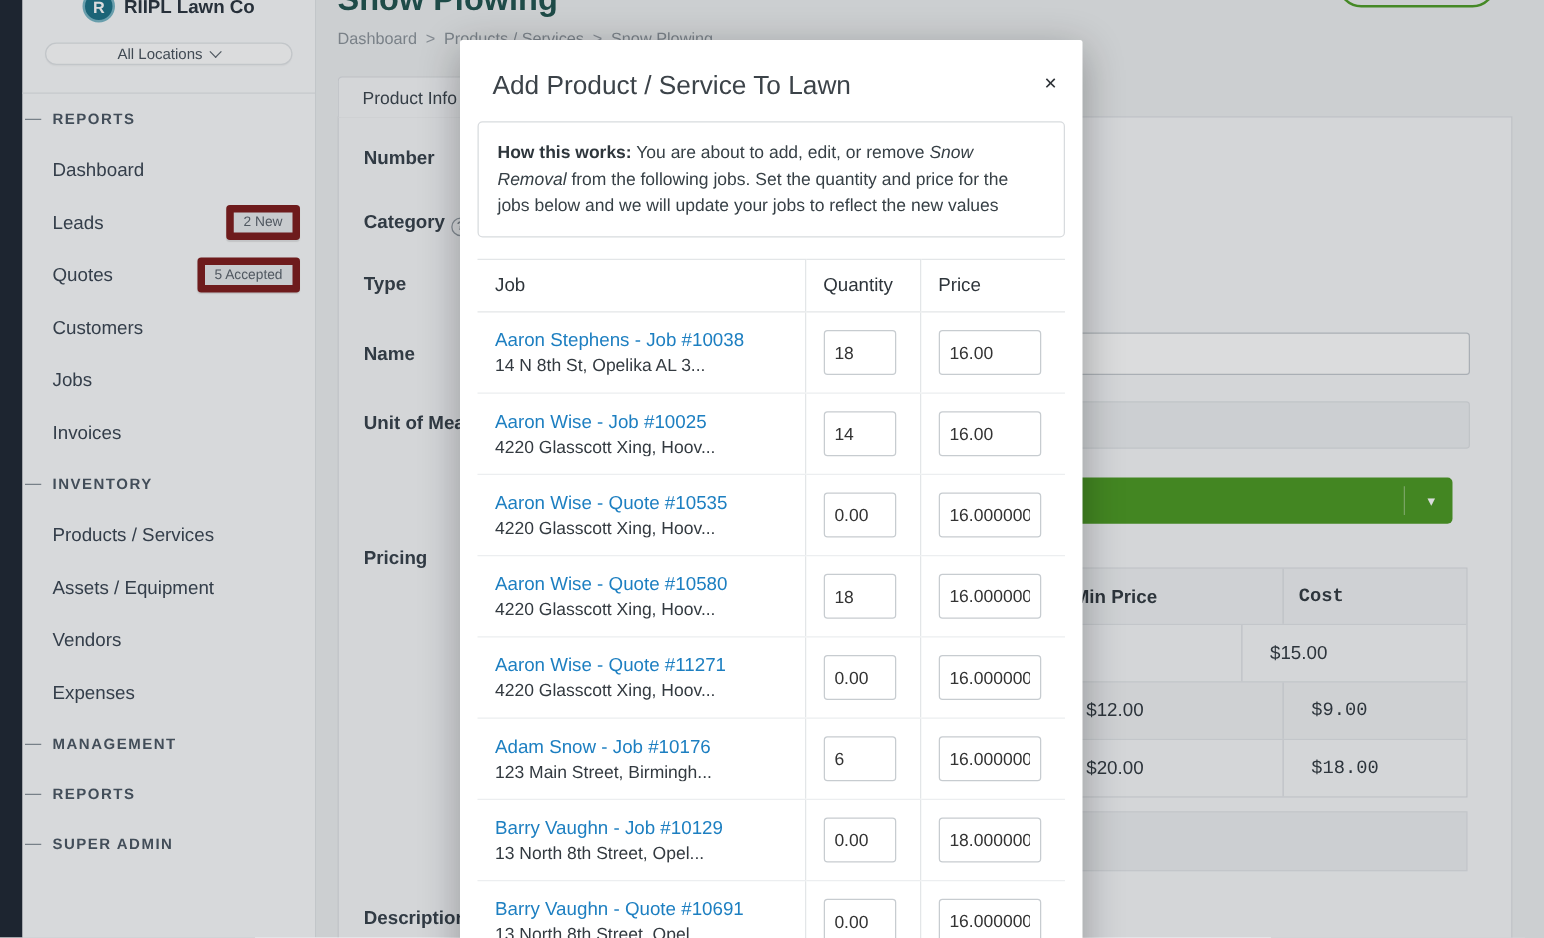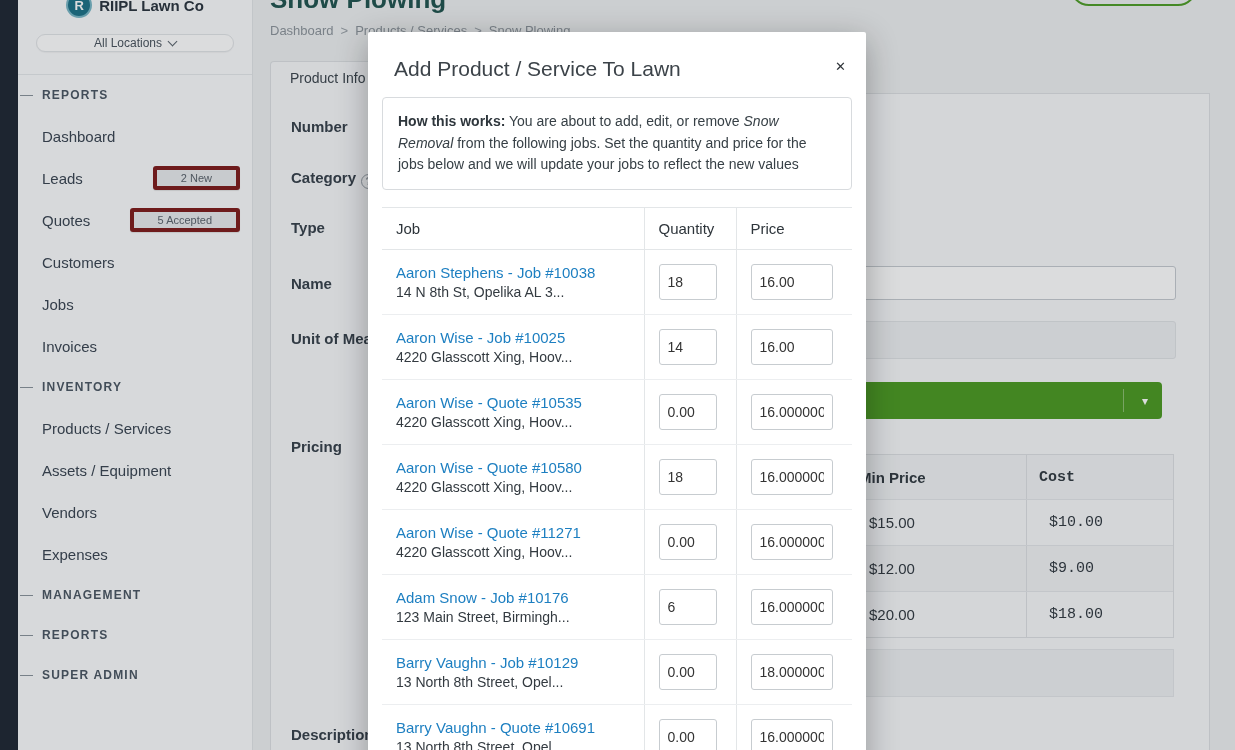--- a/index.html
+++ b/index.html
@@ -42,21 +42,21 @@
     display:flex; align-items:center; gap:9px; padding-left:2px; height:40px;
     font-size:12px; font-weight:700; letter-spacing:1.2px; color:#4c5864; cursor:pointer;
   }
   .dash { width:13px; height:1px; background:#8a939c; }
   .nav-item {
     height:42px; display:flex; align-items:center; padding:0 12px 0 24px;
     font-size:15px; color:#3b4653; cursor:pointer; white-space:nowrap;
   }
   .badge {
     margin-left:auto; font-size:11px; color:#5c646d; background:#e9ebee;
-    border:4px solid #7f1d1d; border-radius:3px; padding:2px 24px;
+    border:6px solid #7f1d1d; border-radius:3px; padding:2px 8px;
     box-shadow:0 1px 1px rgba(0,0,0,0.10); white-space:nowrap;
   }
 
   
   .page-header { position: relative; }
   .page-title { margin-top:-16px; font-size:26px; font-weight:700; color:#225550; }
   .breadcrumb { margin-top:8px; font-size:13px; color:#8d959c; display:flex; gap:7px; align-items:center; }
   .crumb { color:#8d959c; text-decoration:none; cursor:pointer; }
   .crumb-sep { color:#9aa1a8; }
   .duplicate-btn {
@@ -260,21 +260,20 @@
 
       <div class="ptable">
         <div class="pt-row pt-head">
           <div class="pt-cell pt-spacer"></div>
           <div class="pt-cell pt-min">Min Price</div>
           <div class="pt-cell pt-cost">Cost</div>
         </div>
         <div class="pt-row">
           <div class="pt-cell pt-spacer"></div>
           <div class="pt-cell pt-min pt-val">$15.00</div>
-          <div class="pt-cell pt-cost pt-val">$10.00</div>
         </div>
         <div class="pt-row alt">
           <div class="pt-cell pt-spacer"></div>
           <div class="pt-cell pt-min pt-val">$12.00</div>
           <div class="pt-cell pt-cost pt-val">$9.00</div>
         </div>
         <div class="pt-row">
           <div class="pt-cell pt-spacer"></div>
           <div class="pt-cell pt-min pt-val">$20.00</div>
           <div class="pt-cell pt-cost pt-val">$18.00</div>

